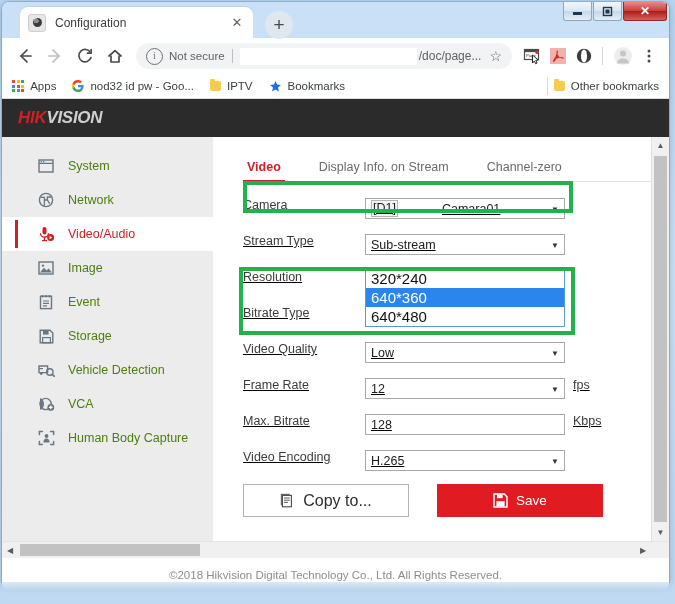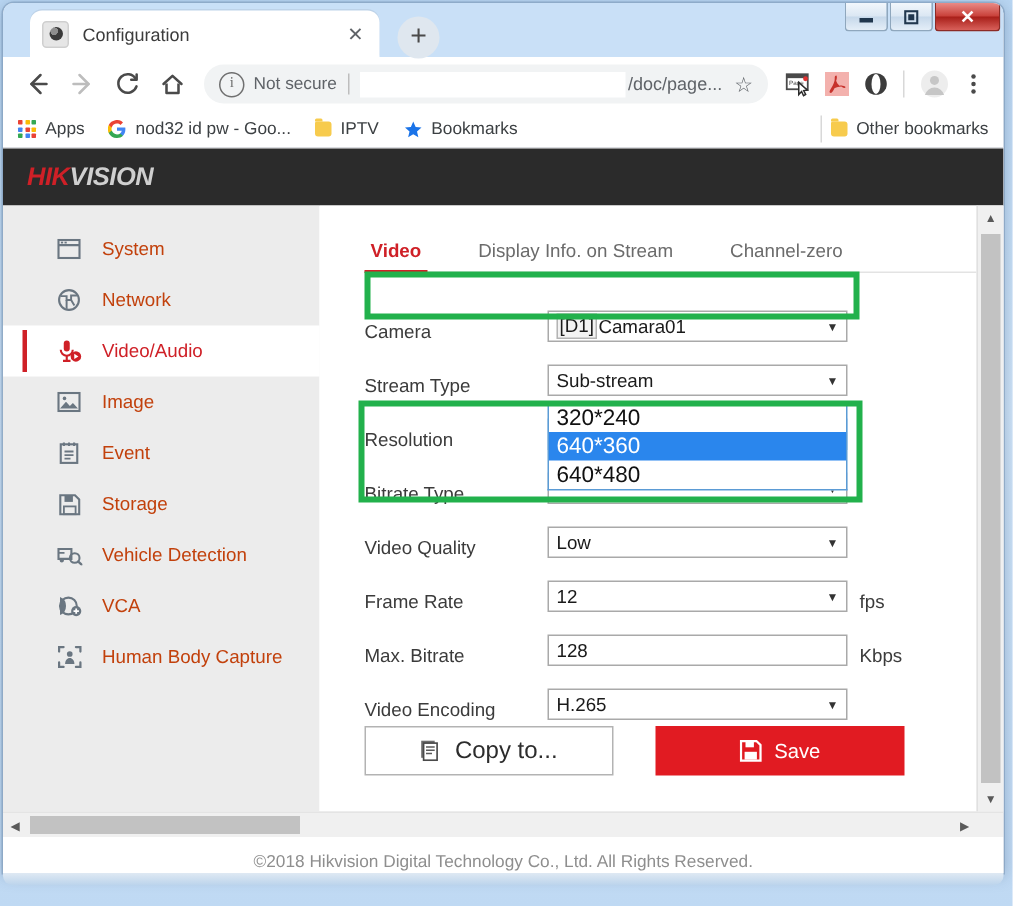--- a/index.html
+++ b/index.html
@@ -70,36 +70,36 @@
   #bmright{margin-left:auto;display:flex;align-items:center;}
   
   #page{height:auto;background:#fff;position:relative;}
   #hikbar{height:38px;background:#2b2b2b;display:flex;align-items:center;padding-left:16px;}
   #logo{font-size:17px;font-style:italic;font-weight:bold;letter-spacing:-.3px;}
   #logo .a{color:#cf2027;}
   #logo .b{color:#cfcfcf;}
   #body{display:flex;position:relative;height:404px;}
   
   #sidebar{width:211px;background:#ececec;flex:0 0 auto;padding-top:12px;box-sizing:border-box;}
-  .navitem{height:34px;display:flex;align-items:center;padding-left:34px;box-sizing:border-box;color:#c2410c;font-size:12.5px;cursor:pointer;position:relative;}
+  .navitem{height:34px;display:flex;align-items:center;padding-left:34px;box-sizing:border-box;color:#4d7c0f;font-size:12.5px;cursor:pointer;position:relative;}
   .navitem .ico{width:20px;height:18px;margin-right:12px;display:flex;align-items:center;justify-content:center;color:#6a7681;flex:0 0 auto;}
   .navitem.active{background:#fff;color:#cf2027;}
   .navitem.active .ico{color:#cf2027;}
   .navitem.active:before{content:"";position:absolute;left:13px;top:3px;bottom:3px;width:3px;background:#cf2027;}
   
   #main{flex:1;background:#fff;position:relative;overflow:hidden;}
   #tabs{display:flex;align-items:flex-end;height:32px;border-bottom:1px solid #e3e3e3;margin:12px 18px 0 30px;}
   .ptab{font-size:12.5px;color:#6b6b6b;padding:0 4px 7px;margin-right:30px;cursor:pointer;position:relative;white-space:nowrap;}
   .ptab.on{color:#cf2027;font-weight:bold;}
   .ptab.on:after{content:"";position:absolute;left:0;right:0;bottom:-1px;height:2px;background:#cf2027;}
   #form{padding:16px 0 0 30px;}
-  .frow{display:flex;align-items:flex-end;height:30px;margin-bottom:6px;}
+  .frow{display:flex;align-items:flex-start;height:30px;margin-bottom:6px;text-decoration:underline;}
   .flabel{width:122px;font-size:12.5px;color:#3b3b3b;flex:0 0 auto;}
   .fctl{position:relative;width:200px;height:21px;border:1px solid #a9a9a9;background:#fff;box-sizing:border-box;
-        display:flex;align-items:center;padding:0 18px 0 5px;font-size:12.5px;color:#1a1a1a;cursor:pointer;}
+        display:flex;align-items:center;padding:0 18px 0 5px;font-size:12.5px;color:#1a1a1a;cursor:pointer;gap:43px;}
   .fctl.disabled{color:#a8a8a8;background:#fff;border-color:#c4c4c4;cursor:default;}
   .fctl.focused{border:1px solid #5b9bd5;}
   .fctl .caret{position:absolute;right:5px;top:50%;transform:translateY(-50%);font-size:8px;color:#333;}
   .fctl.disabled .caret{color:#b9b9b9;}
   .fctl .chan{border:1px solid #b4b4b4;background:#f3f3f3;padding:0 1px;margin-right:1px;line-height:15px;}
   .unit{font-size:12.5px;color:#3b3b3b;margin-left:8px;}
   .fctl input{border:0;outline:0;font:inherit;color:inherit;width:100%;background:transparent;padding:0;}
   
   #dropdown{position:absolute;left:152px;top:132px;width:200px;border:1px solid #5b9bd5;border-top:none;background:#fff;z-index:30;box-sizing:border-box;}
   #dropdown .opt{height:19px;line-height:19px;padding-left:5px;font-size:15px;color:#111;cursor:pointer;}

